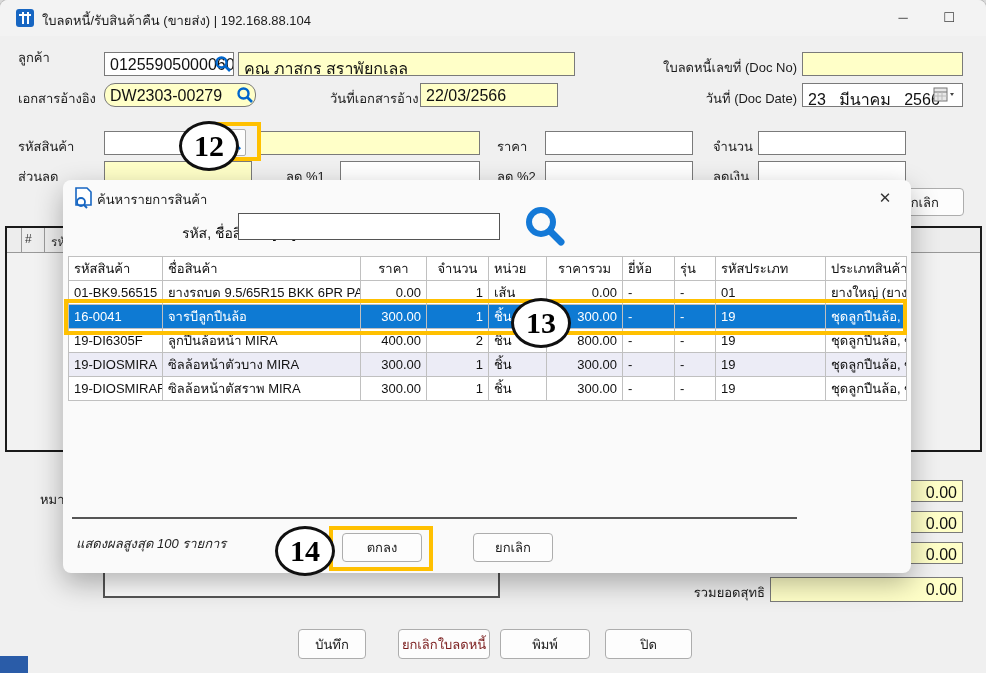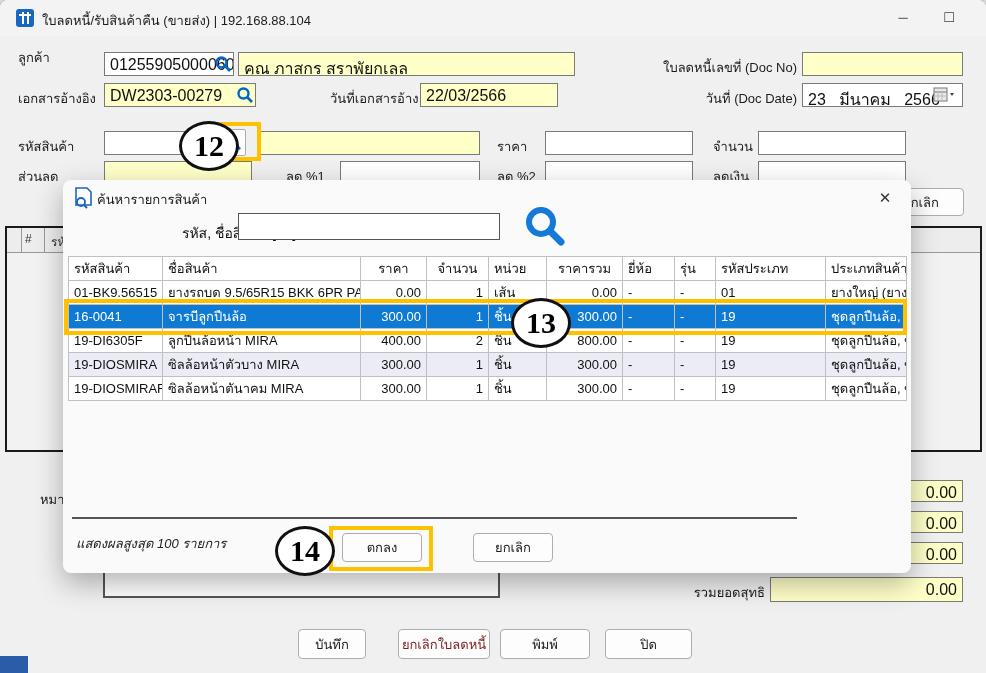--- a/index.html
+++ b/index.html
@@ -75,21 +75,21 @@
   <div class="field" style="left:104px;top:52px;width:130px;">01255905000060</div>
   <span class="magsm" style="left:214px;top:55px;">
     <svg width="18" height="18" viewBox="0 0 18 18">
         <circle cx="7.5" cy="7.5" r="5" fill="none" stroke="#0066CC" stroke-width="2.4"></circle>
         <line x1="11.5" y1="11.5" x2="16" y2="16" stroke="#0066CC" stroke-width="2.6"></line>
       </svg>
   </span>
   <div class="field yellow" style="left:238px;top:52px;width:337px;">คุณ ภาสกร  สราพัยกเลุล</div>
 
   <span class="lbl" style="left:18px;top:88px;">เอกสารอ้างอิง</span>
-  <div class="field yellow" style="left:104px;top:83px;width:152px;">DW2303-00279</div>
+  <div class="field yellow" style="left:104px;top:83px;width:152px;border-radius:11px;">DW2303-00279</div>
   <span class="magsm" style="left:236px;top:86px;">
     <svg width="18" height="18" viewBox="0 0 18 18">
         <circle cx="7.5" cy="7.5" r="5" fill="none" stroke="#0066CC" stroke-width="2.4"></circle>
         <line x1="11.5" y1="11.5" x2="16" y2="16" stroke="#0066CC" stroke-width="2.6"></line>
       </svg>
   </span>
   <span class="lbl" style="left:330px;top:88px;">วันที่เอกสารอ้าง</span>
   <div class="field yellow" style="left:420px;top:83px;width:138px;">22/03/2566</div>
 
   <span class="lbl r" style="left:630px;top:57px;width:167px;">ใบลดหนี้เลขที่ (Doc No)</span>
@@ -252,21 +252,21 @@
             <td class="r">1</td>
             <td>ชิ้น</td>
             <td class="r">300.00</td>
             <td>-</td>
             <td>-</td>
             <td>19</td>
             <td>ชุดลูกปืนล้อ, ซีล.</td>
           </tr>
           <tr>
             <td>19-DIOSMIRAF</td>
-            <td>ซิลล้อหน้าตันาคม MIRA</td>
+            <td>ซิลล้อหน้าตัสราพ MIRA</td>
             <td class="r">300.00</td>
             <td class="r">1</td>
             <td>ชิ้น</td>
             <td class="r">300.00</td>
             <td>-</td>
             <td>-</td>
             <td>19</td>
             <td>ชุดลูกปืนล้อ, ซีล.</td>
           </tr>
         </tbody>

